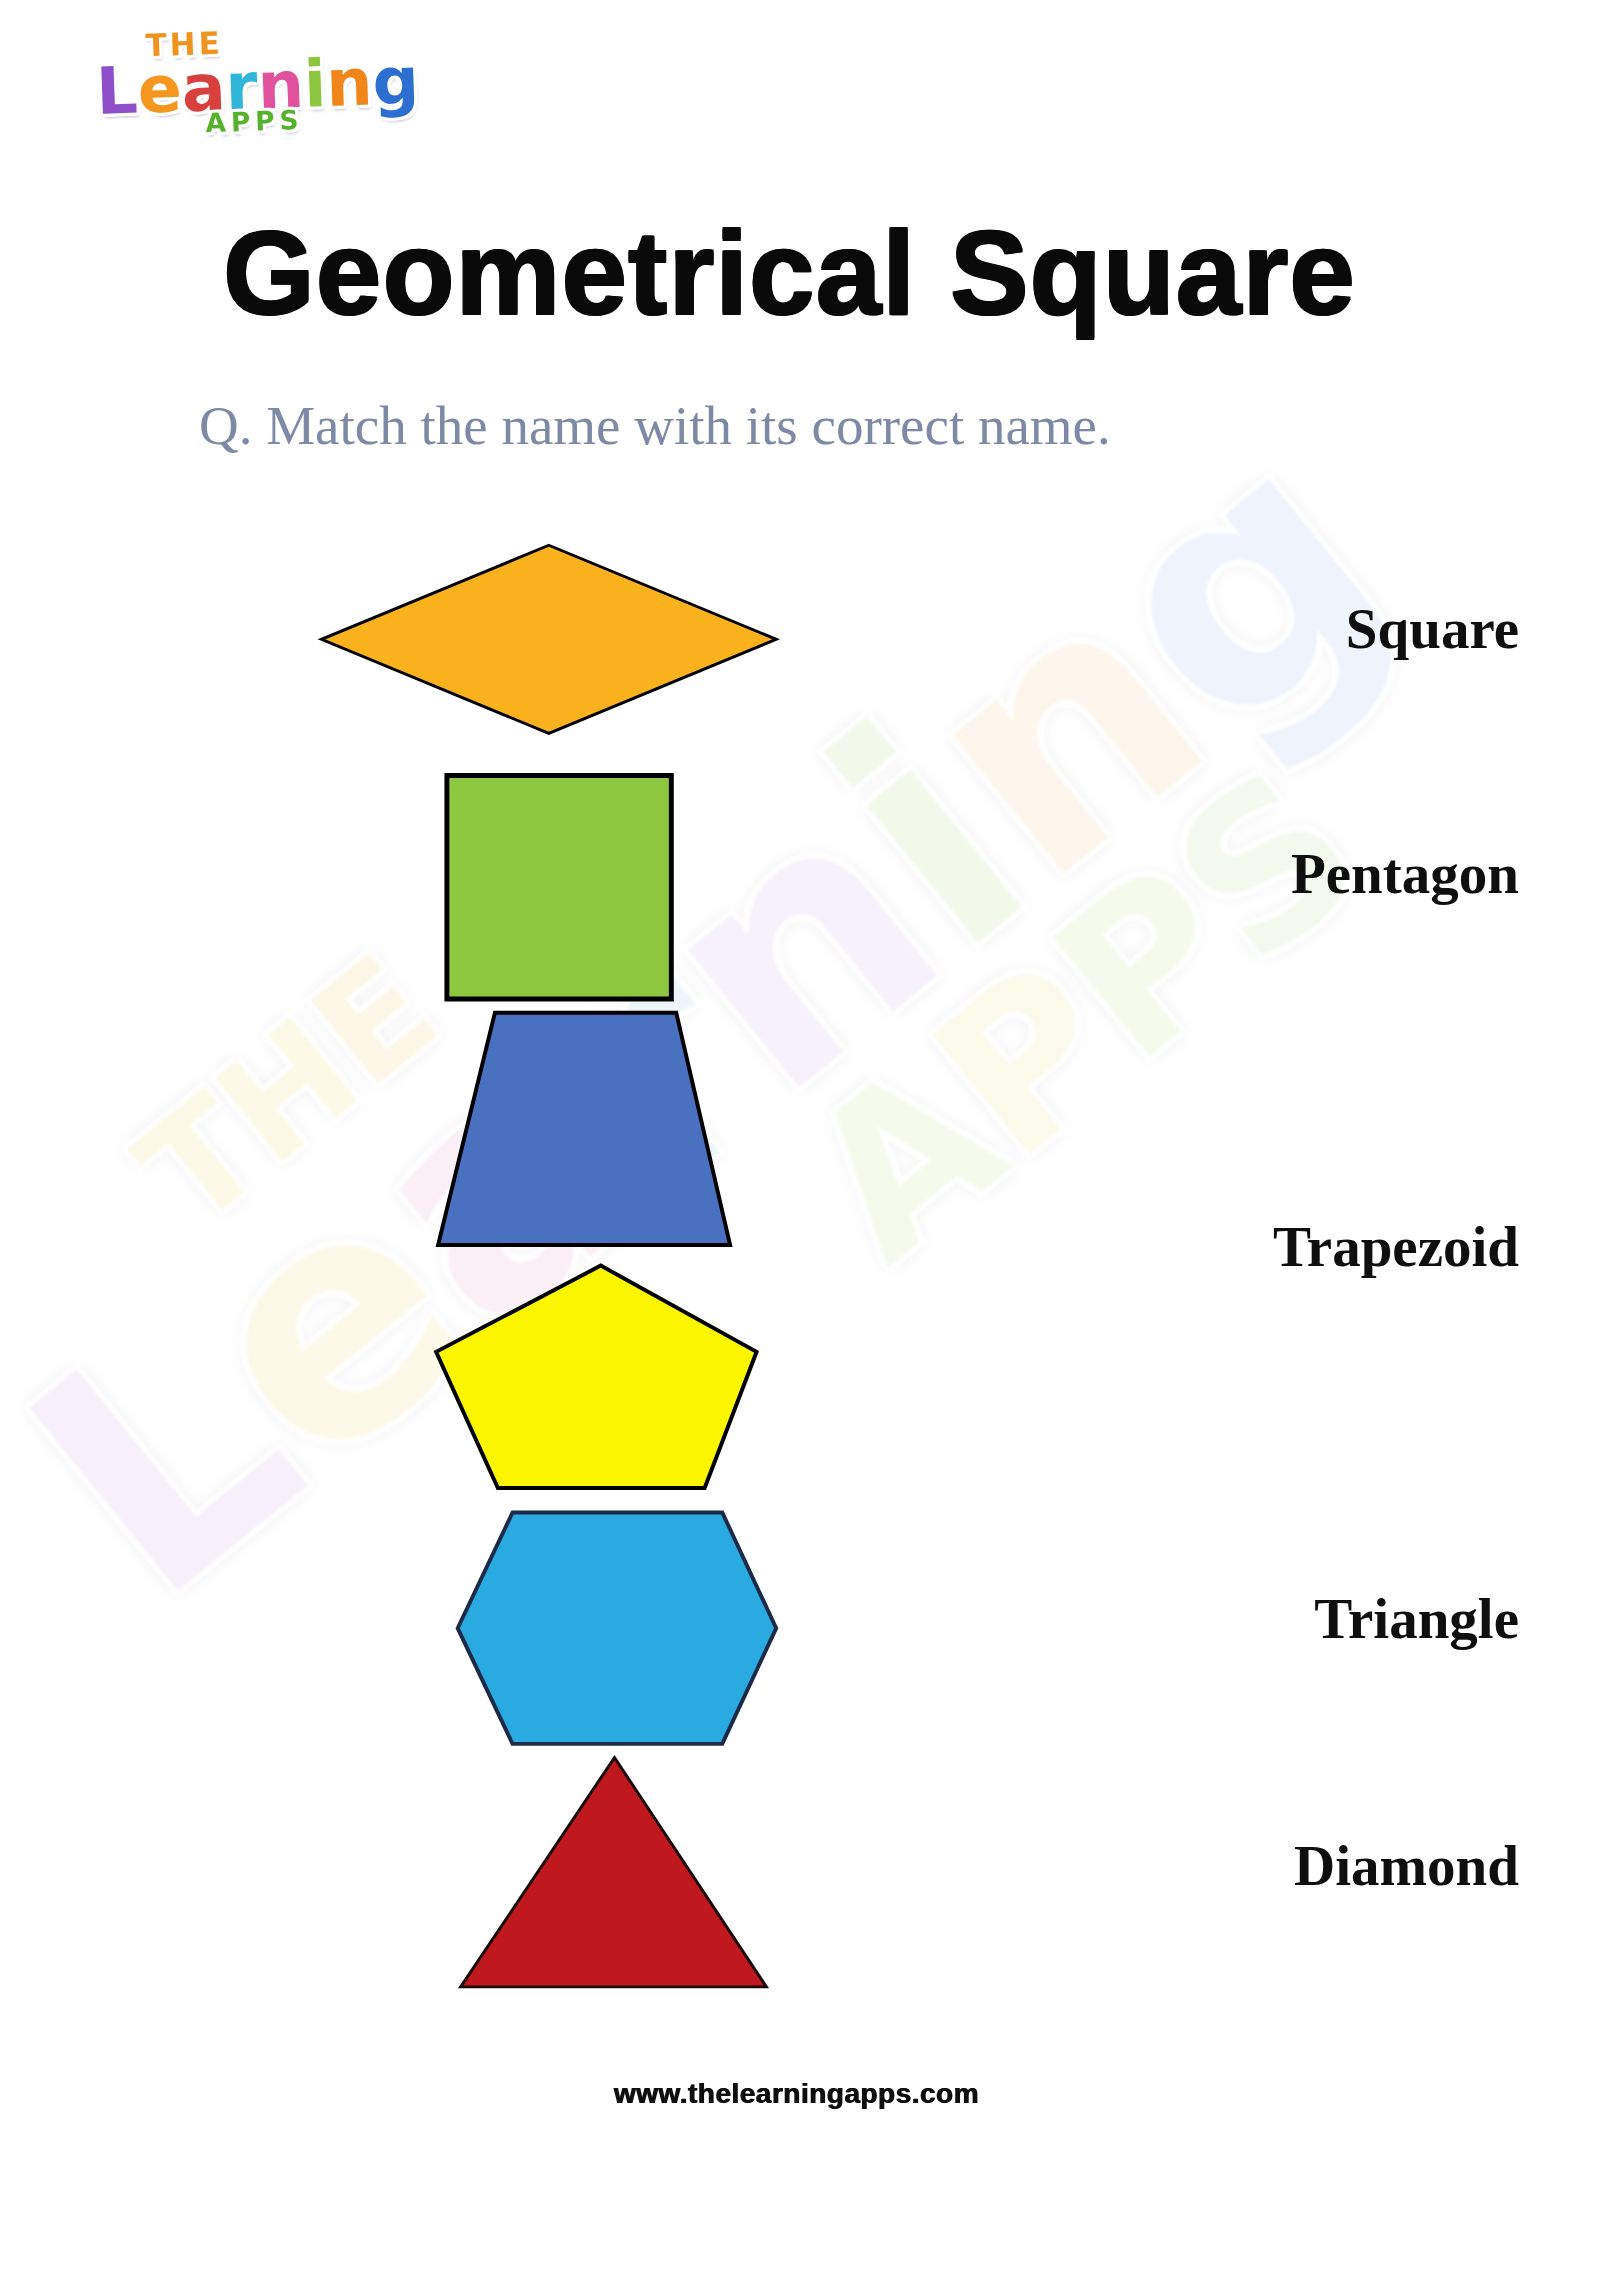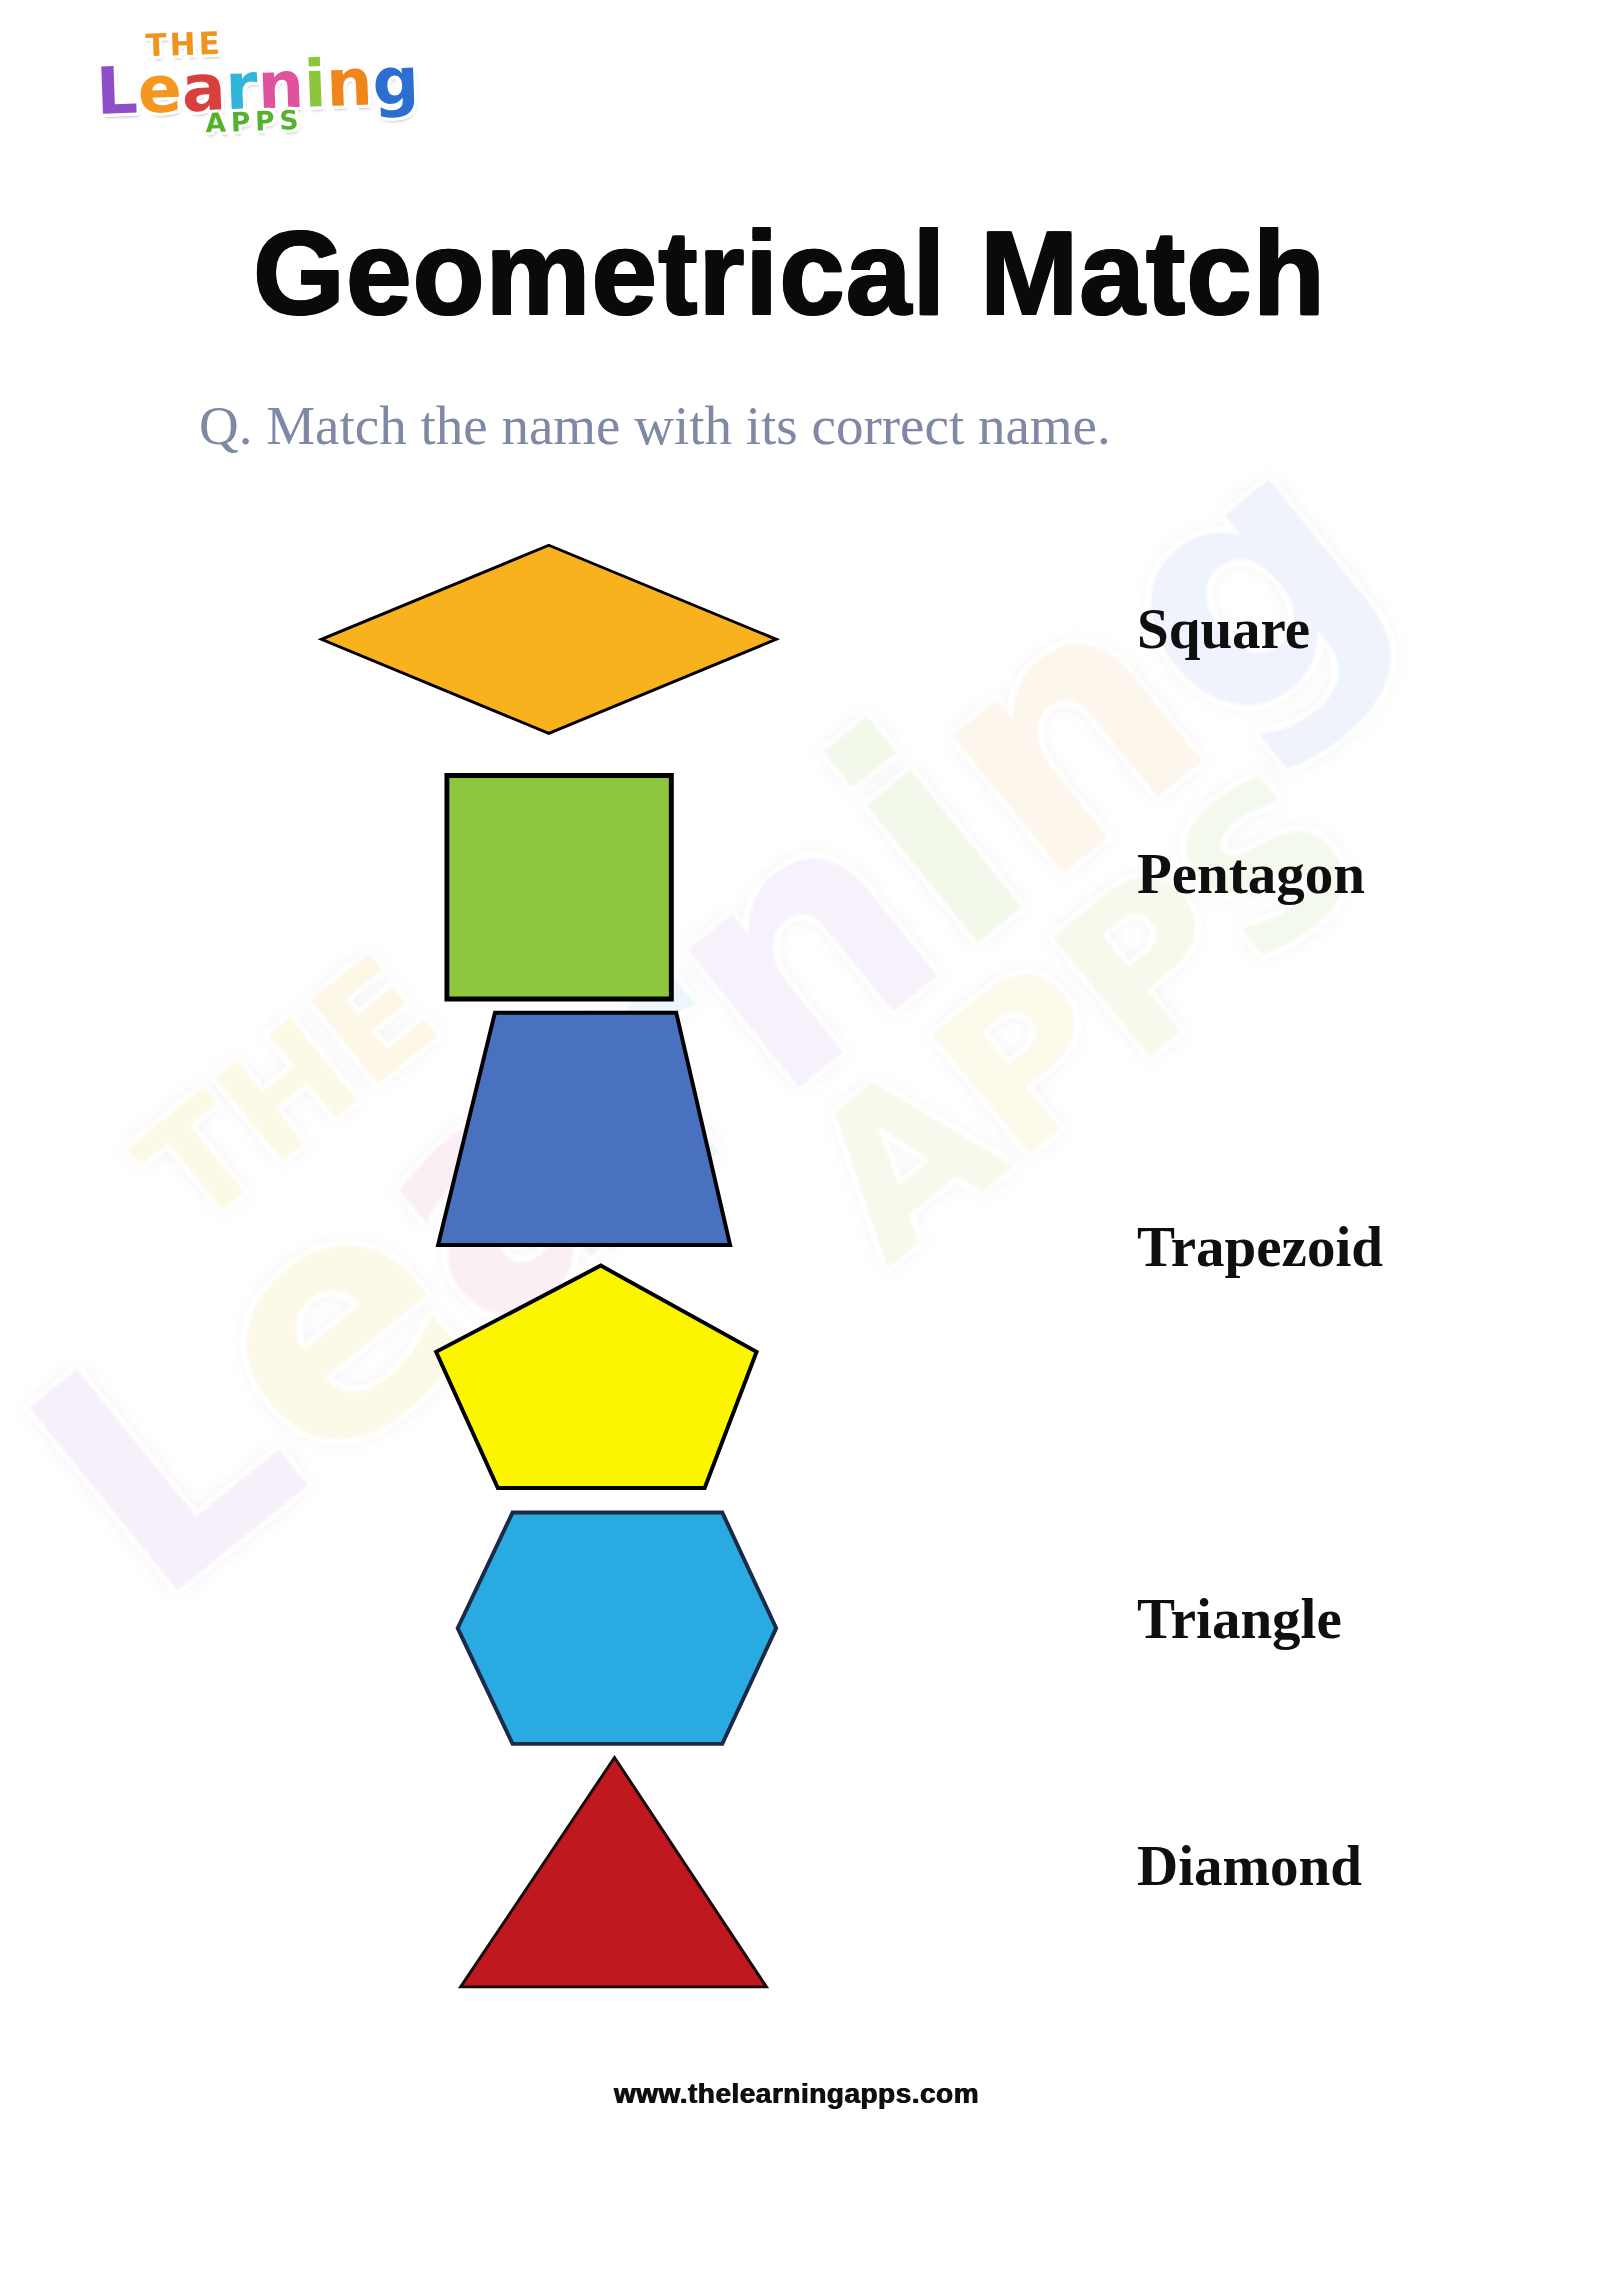--- a/index.html
+++ b/index.html
@@ -45,21 +45,21 @@
   .question {
     position:absolute; left:199px; top:394px; font-family:"Liberation Serif", serif;
     font-size:55px; color:#7E89A6; z-index:2; white-space:nowrap;
   }
 
   
   .shapes { position:absolute; left:0; top:0; width:1621px; height:2293px; z-index:2; }
 
   
   .label {
-    position:absolute; left:1137px; width:382px; text-align:left;
+    position:absolute; left:1137px; width:382px; text-align:right;
     font-family:"Liberation Serif", serif; font-weight:bold; font-size:57px;
     color:#0f0f0f; z-index:2;
   }
   .label-square    { top:596px;  }
   .label-pentagon  { top:841px;  }
   .label-hexagon   { top:1082px; }
   .label-trapezoid { top:1214px; }
   .label-triangle  { top:1586px; }
   .label-diamond   { top:1833px; }
 
@@ -81,21 +81,21 @@
     <div class="wm-word"><span style="color: rgb(230, 207, 240);">L</span><span style="color: rgb(248, 236, 184);">e</span><span style="color: rgb(242, 204, 226);">a</span><span style="color: rgb(198, 230, 242);">r</span><span style="color: rgb(228, 212, 242);">n</span><span style="color: rgb(214, 236, 192);">i</span><span style="color: rgb(250, 226, 194);">n</span><span style="color: rgb(201, 217, 246);">g</span></div>
     <div class="wm-apps"><span style="color: rgb(228, 240, 194);">A</span><span style="color: rgb(246, 239, 192);">P</span><span style="color: rgb(228, 240, 194);">P</span><span style="color: rgb(221, 238, 200);">S</span></div>
   </div>
 
   <div class="logo">
     <div class="logo-the"><span style="color: rgb(240, 148, 31);">T</span><span style="color: rgb(240, 148, 31);">H</span><span style="color: rgb(240, 148, 31);">E</span></div>
     <div class="logo-word"><span style="color: rgb(142, 78, 200);">L</span><span style="color: rgb(245, 150, 30);">e</span><span style="color: rgb(216, 64, 62);">a</span><span style="color: rgb(47, 182, 217);">r</span><span style="color: rgb(224, 81, 158);">n</span><span style="color: rgb(140, 198, 63);">i</span><span style="color: rgb(240, 133, 25);">n</span><span style="color: rgb(45, 111, 209);">g</span></div>
     <div class="logo-apps"><span style="color: rgb(86, 178, 44);">A</span><span style="color: rgb(86, 178, 44);">P</span><span style="color: rgb(86, 178, 44);">P</span><span style="color: rgb(86, 178, 44);">S</span></div>
   </div>
 
-  <h1 class="title">Geometrical Match</h1>
+  <h1 class="title">Geometrical Square</h1>
 
   <div class="question">Q. Match the name with its correct name.</div>
 
   <svg class="shapes" viewBox="0 0 1654 2339" xmlns="http://www.w3.org/2000/svg">
     <polygon points="560,556 792,652 560,748 328,652" fill="#F9B21E" stroke="#000000" stroke-width="3"></polygon>
     <polygon points="456,791 685,791 685,1019 456,1019" fill="#8DC63F" stroke="#000000" stroke-width="5"></polygon>
     <polygon points="505,1033 690,1033 745,1270 447,1270" fill="#4A70C0" stroke="#000000" stroke-width="4"></polygon>
     <polygon points="613,1291 772,1379 719,1518 508,1518 445,1379" fill="#FCF500" stroke="#000000" stroke-width="4"></polygon>
     <polygon points="523,1543 737,1543 792,1661 737,1779 523,1779 467,1661" fill="#29ABE2" stroke="#1B2A47" stroke-width="4"></polygon>
     <polygon points="627,1793 782,2027 470,2027" fill="#C0181F" stroke="#1A0A0A" stroke-width="3"></polygon>

